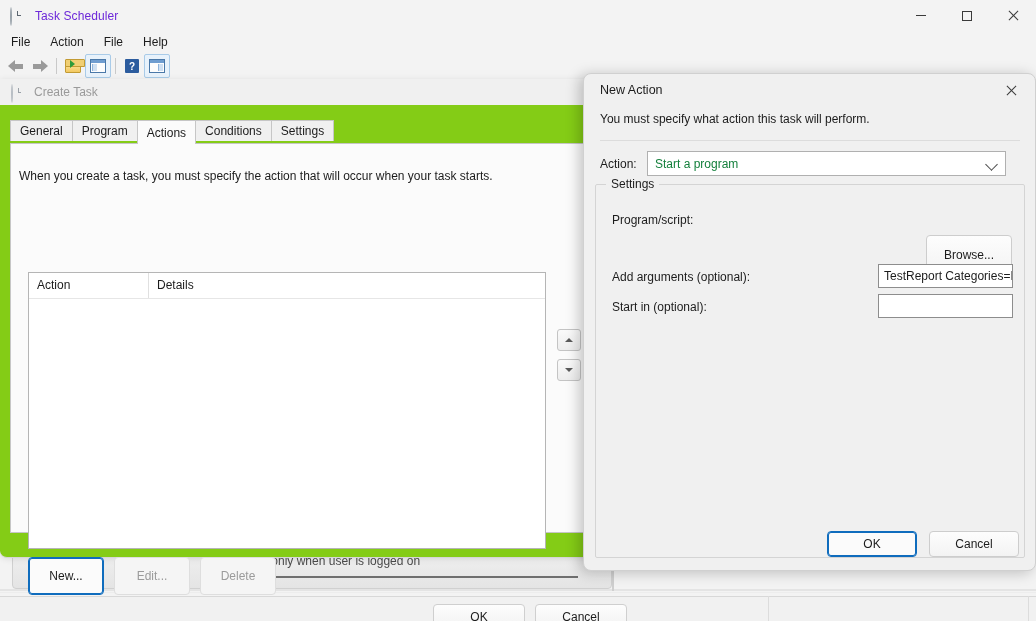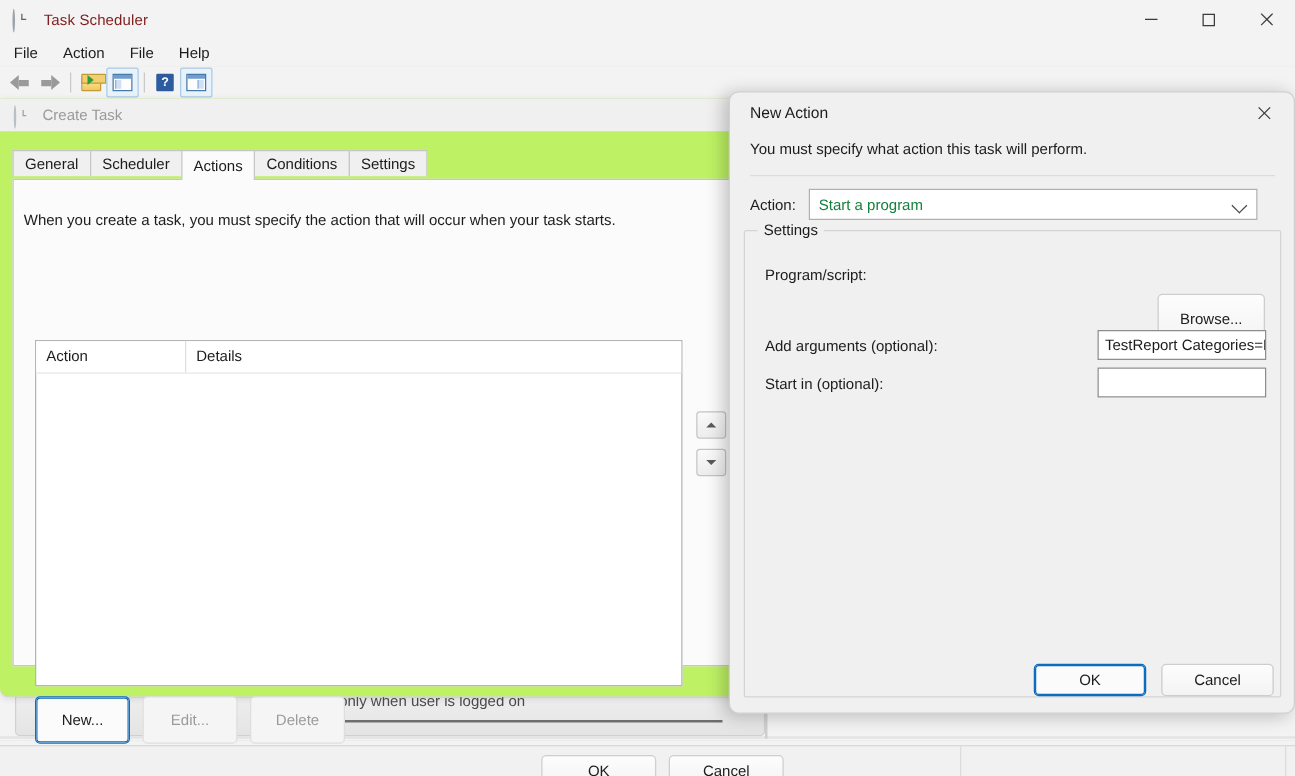--- a/index.html
+++ b/index.html
@@ -23,21 +23,21 @@
     display: flex; align-items: center;
   }
   .ts-title-icon {
     margin-left: 10px; margin-right: 9px; width: 16px; height: 16px;
     display: inline-block; position: relative;
   }
   .clock-icon { width: 15px; height: 15px; border-radius: 50%;
     border: 1.4px solid #9aa3ab; background: linear-gradient(145deg,#fdfdfd,#dde3e8); box-sizing: border-box; }
   .clock-icon::before { content: ""; position: absolute; left: 7px; top: 3.5px; width: 1.3px; height: 4.5px; background: #5c6670; }
   .clock-icon::after { content: ""; position: absolute; left: 7px; top: 7.5px; width: 4px; height: 1.3px; background: #5c6670; }
-  .ts-title-text { font-size: 12px; color: #7f1d1d; letter-spacing: 0.1px; }
+  .ts-title-text { font-size: 12px; color: #6d28d9; letter-spacing: 0.1px; }
   .win-controls { position: absolute; right: 0; top: 0; height: 31px; display: flex; }
   .win-btn { width: 46px; height: 31px; display: flex; align-items: center; justify-content: center; }
   .glyph-min { width: 10px; height: 1px; background: #3a3a3a; }
   .glyph-max { width: 10px; height: 10px; border: 1px solid #3a3a3a; box-sizing: border-box; }
   .glyph-close { position: relative; width: 11px; height: 11px; }
   .glyph-close::before, .glyph-close::after {
     content: ""; position: absolute; left: -1px; top: 5px; width: 13px; height: 1px; background: #3a3a3a;
   }
   .glyph-close::before { transform: rotate(45deg); }
   .glyph-close::after { transform: rotate(-45deg); }
@@ -70,21 +70,21 @@
   .folder-ico .arrowg { position: absolute; left: 5px; top: 1px; width: 0; height: 0; border-left: 5px solid #2e9b3a; border-top: 4px solid transparent; border-bottom: 4px solid transparent; }
   .panel-ico { width: 16px; height: 14px; position: relative; background: #fdfdfd; border: 1px solid #4a78a8; box-sizing: border-box; }
   .panel-ico .hdr { position: absolute; left: 0; top: 0; right: 0; height: 3px; background: #6f9dd0; }
   .panel-ico .col { position: absolute; right: 1px; top: 4px; width: 4px; bottom: 1px; background: #cfe0f2; border-left: 1px solid #8fb4dc; }
   .help-ico { width: 14px; height: 14px; background: #2c5c9e; color: #fff; font-size: 10px; font-weight: bold;
     display: flex; align-items: center; justify-content: center; border-radius: 1px; }
 
   
   .create-task {
     position: absolute; left: 0; top: 79px; width: 597px; height: 478px;
-    background: #bef264; border-right: 1px solid #d6d6d6; border-bottom: 1px solid #d6d6d6;
+    background: #84cc16; border-right: 1px solid #d6d6d6; border-bottom: 1px solid #d6d6d6;
     border-radius: 0 0 7px 7px;
     box-shadow: 0 1px 6px rgba(0,0,0,0.10);
   }
   .ct-titlebar { position: absolute; left: 0; top: 0; width: 597px; height: 26px; display: flex; align-items: center; background: #f0f0f0; }
   .ct-title-icon { margin-left: 11px; margin-right: 8px; width: 15px; height: 15px; position: relative; }
   .ct-clock { width: 14px; height: 14px; border-radius: 50%; border: 1.3px solid #b9bfc5; background: linear-gradient(145deg,#fcfcfc,#e2e6ea); box-sizing: border-box; }
   .ct-clock::before { content: ""; position: absolute; left: 6.5px; top: 3.4px; width: 1.2px; height: 4px; background: #9aa1a8; }
   .ct-clock::after { content: ""; position: absolute; left: 6.5px; top: 7px; width: 3.6px; height: 1.2px; background: #9aa1a8; }
   .ct-title-text { font-size: 12px; color: #9a9a9a; }
 
@@ -281,21 +281,21 @@
     <div class="bg-stripe" style="left:612px; top:557px; width:2px; height:34px; background:#cfcfcf;"></div>
 
     <div class="create-task">
       <div class="ct-titlebar">
         <span class="ct-title-icon"><span class="ct-clock"></span></span>
         <span class="ct-title-text">Create Task</span>
       </div>
 
       <div class="ct-tabstrip">
         <div class="tab">General</div>
-        <div class="tab">Scheduler</div>
+        <div class="tab">Program</div>
         <div class="tab active">Actions</div>
         <div class="tab">Conditions</div>
         <div class="tab">Settings</div>
       </div>
 
       <div class="ct-page"></div>
       <div class="ct-desc">When you create a task, you must specify the action that will occur when your task starts.</div>
 
       <div class="actions-list">
         <div class="al-header">

